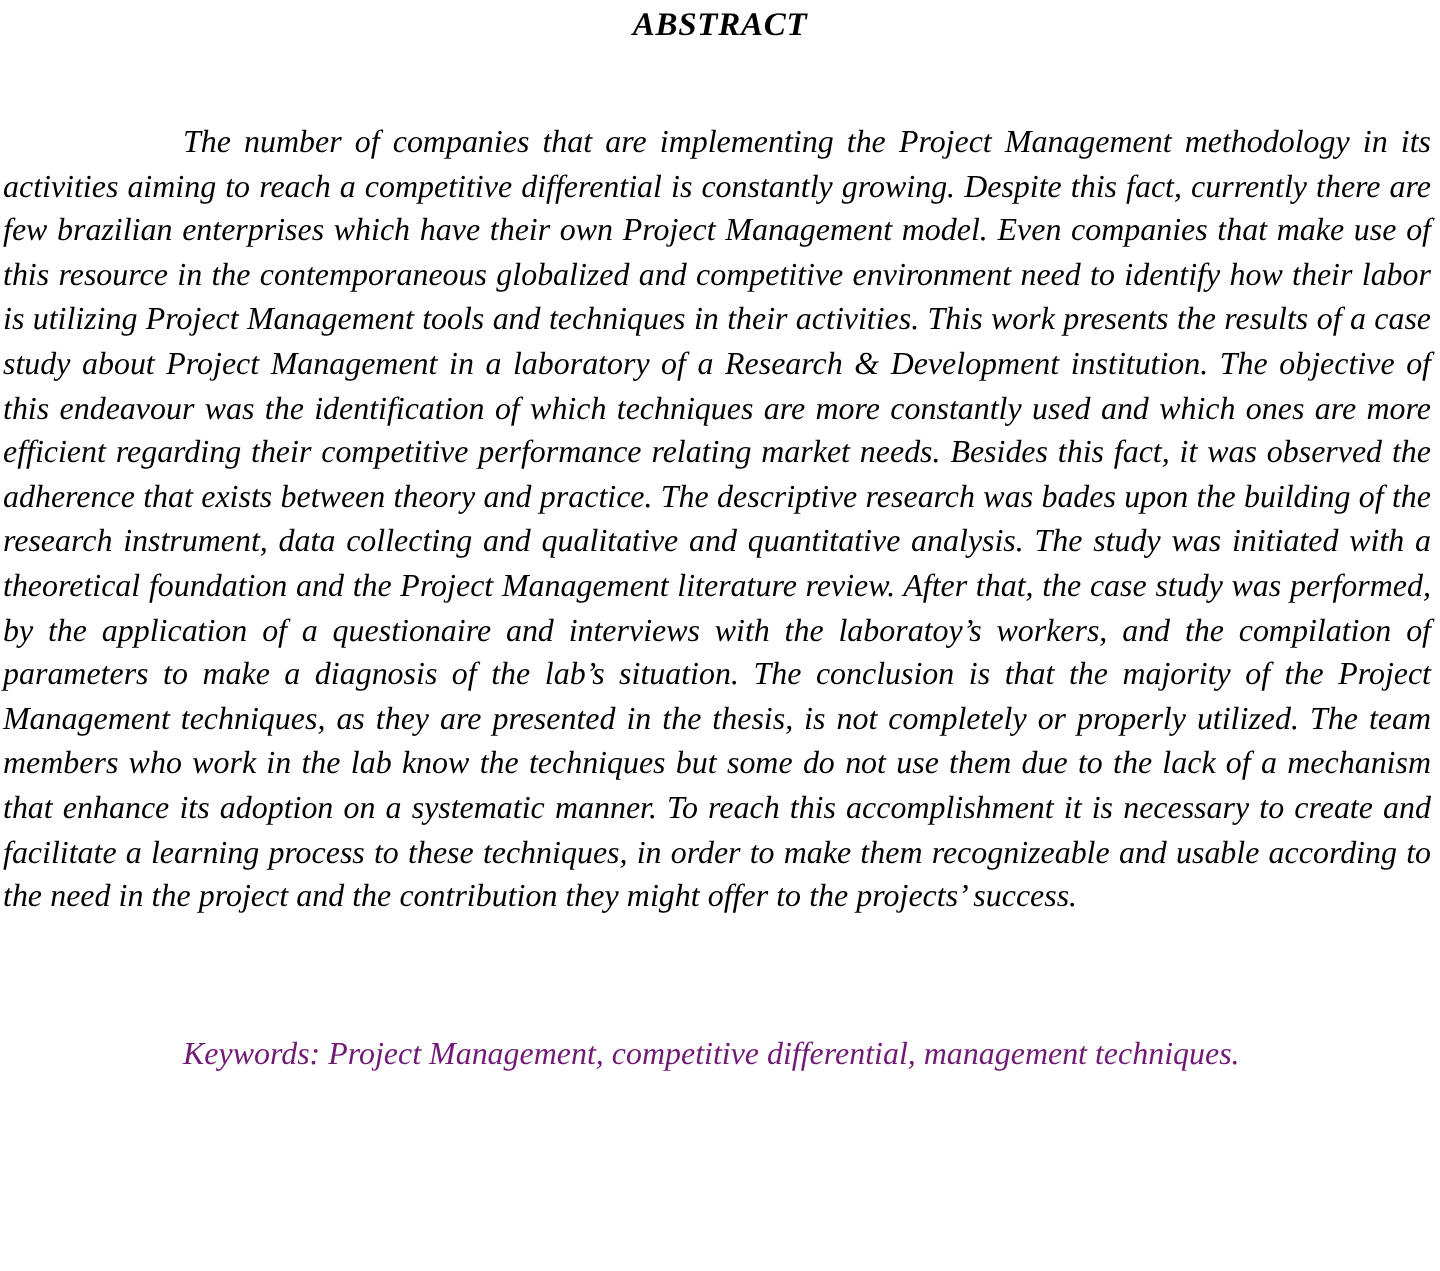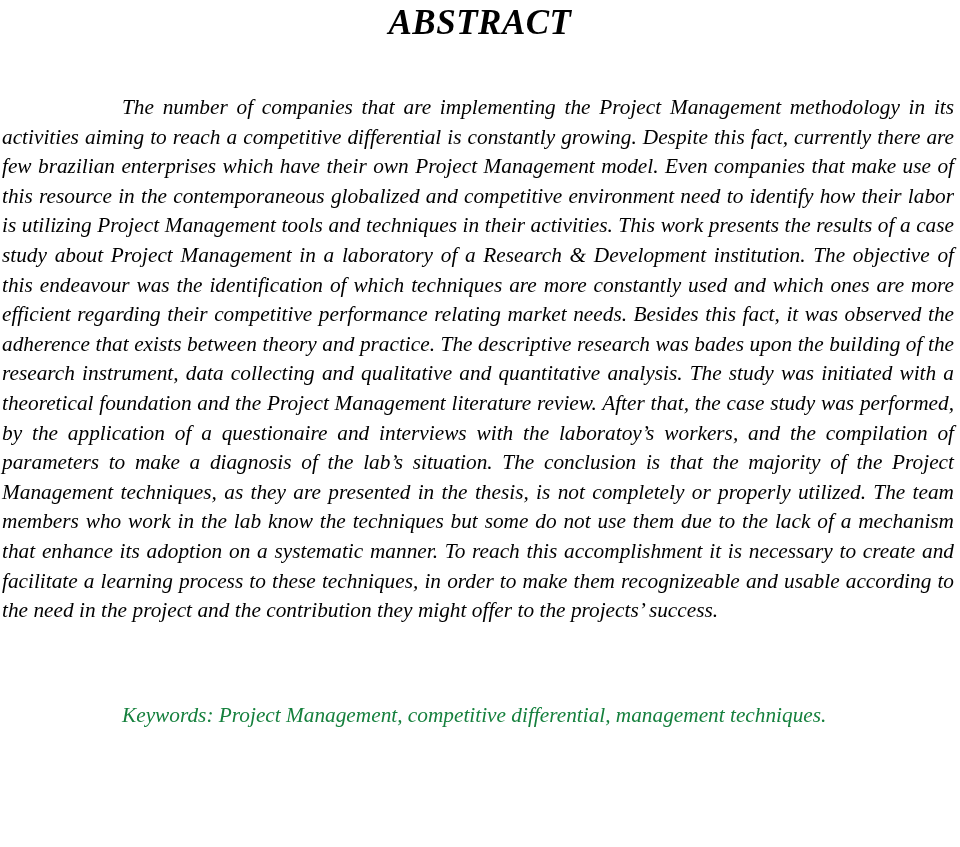--- a/index.html
+++ b/index.html
@@ -21,21 +21,21 @@
     width: 960px;
     height: 847px;
     box-sizing: border-box;
     padding: 0;
     background: #ffffff;
   }
   .page-title {
     font-family: "Liberation Serif", "DejaVu Serif", serif;
     font-weight: bold;
     font-style: italic;
-    font-size: 35px;
+    font-size: 22px;
     line-height: 1.0;
     text-align: center;
     letter-spacing: 0.5px;
     margin: 5px 0 0 0;
     padding-left: 0px;
     color: #000000;
   }
   .body-block {
     margin-top: 53px;
     padding: 0 6px 0 2px;
@@ -59,21 +59,21 @@
     font-family: "Liberation Serif", "DejaVu Serif", serif;
     font-style: italic;
     font-weight: normal;
     font-size: 21.3px;
     line-height: 29.6px;
     text-align: justify;
     text-justify: inter-word;
     text-indent: 120px;
     margin: 75px 0 0 0;
     padding: 0;
-    color: #15803d;
+    color: #701a75;
     hyphens: none;
   }
 </style>
 </head>
 <body>
 
 <div class="page">
 
   <h1 class="page-title">ABSTRACT</h1>
 

